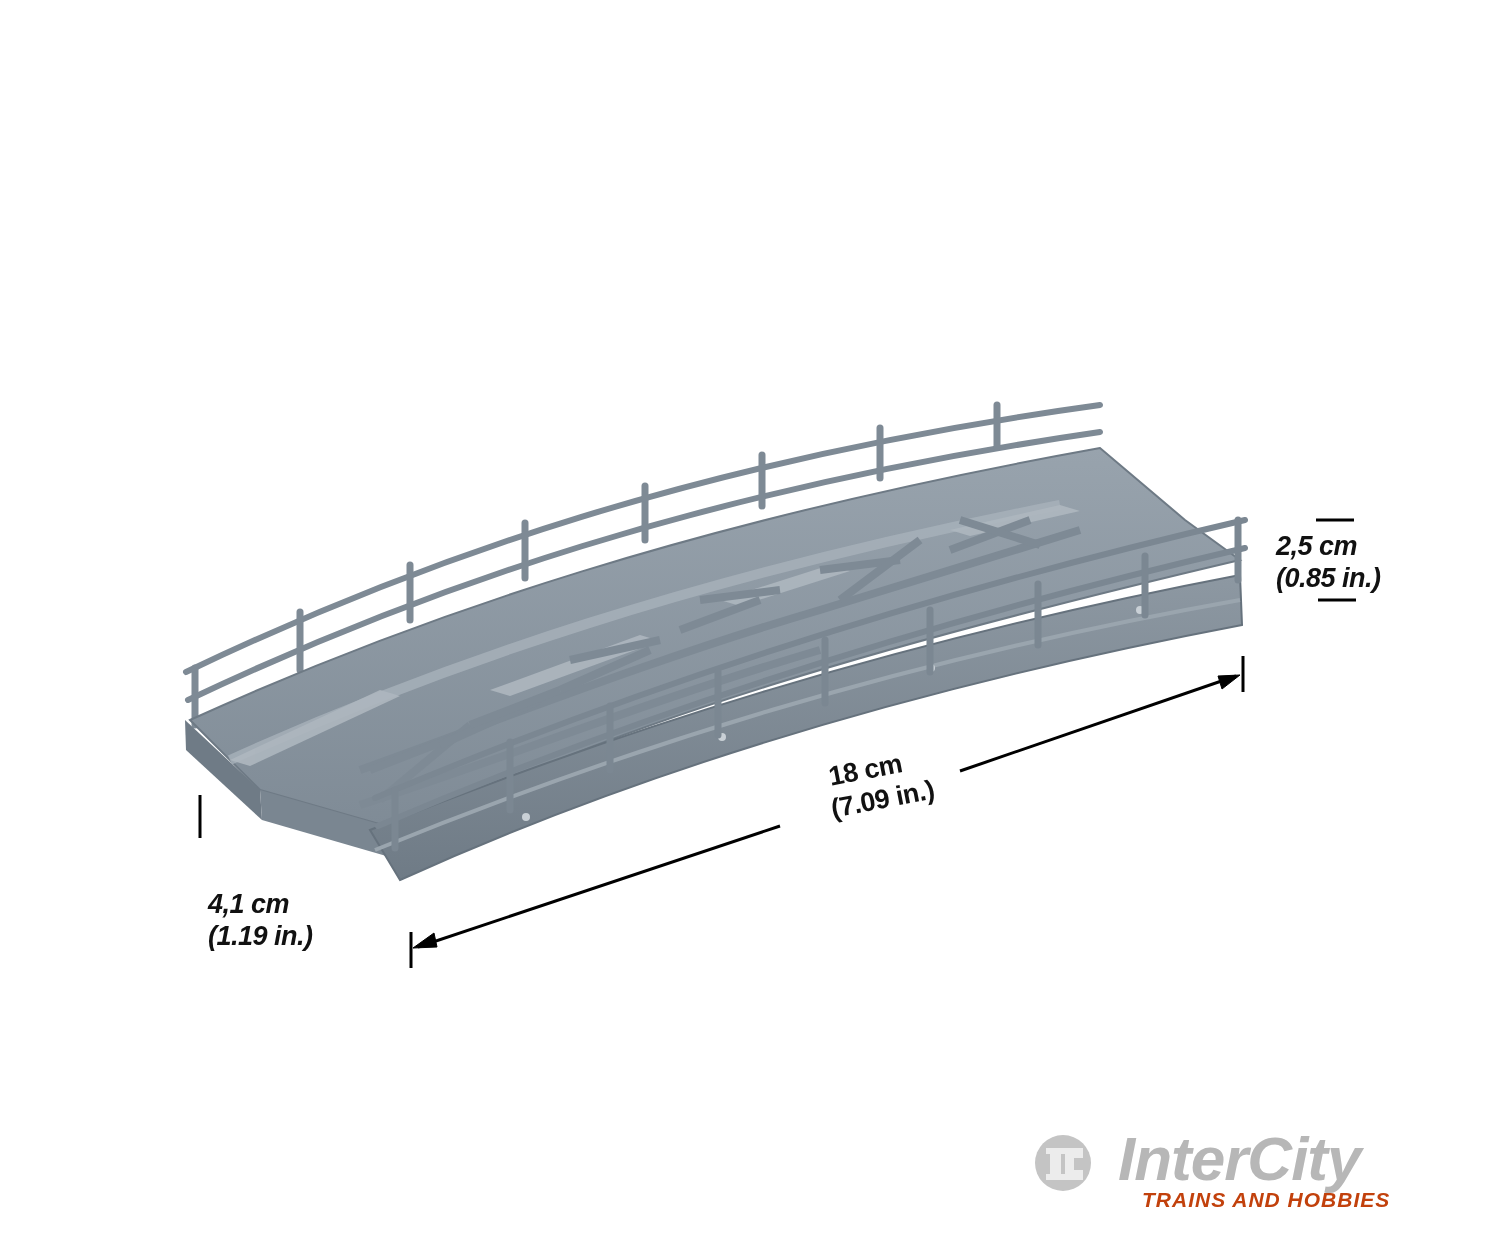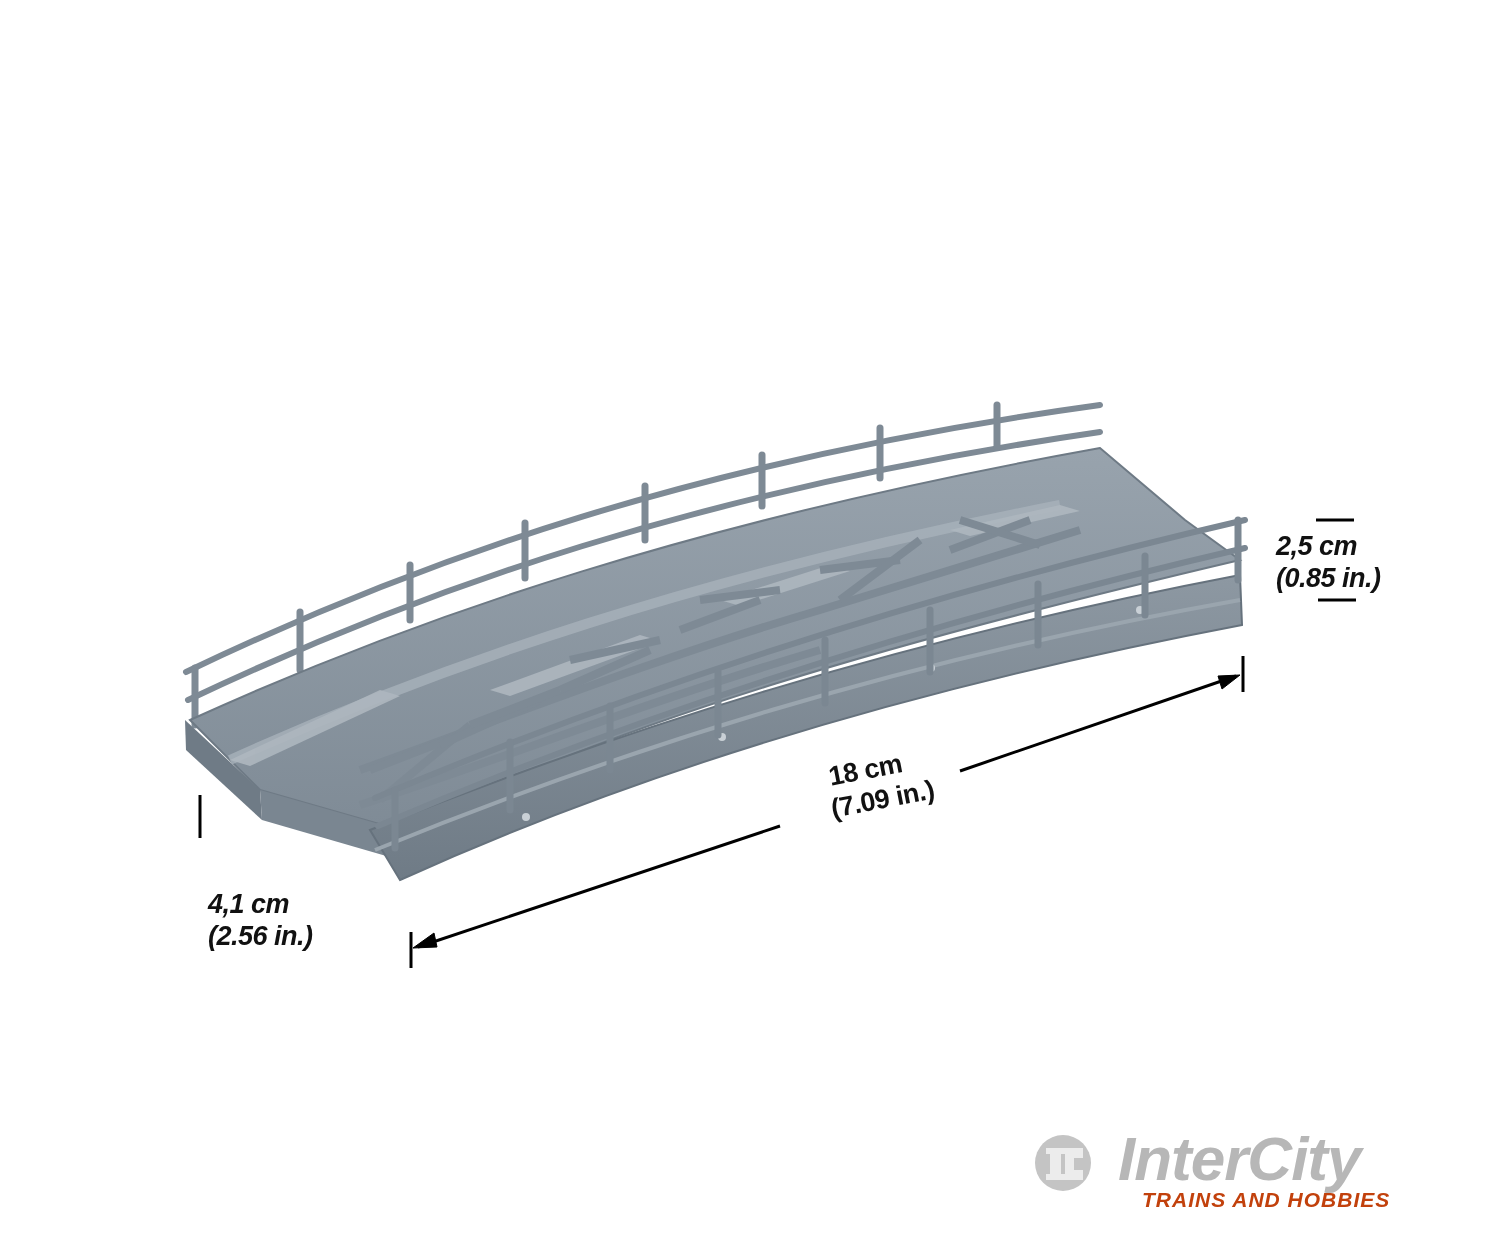--- a/index.html
+++ b/index.html
@@ -137,21 +137,21 @@
     <span>(0.85 in.)</span>
   </div>
 
   <div class="dim-label" style="left:822px; top:762px; transform: rotate(-11deg); transform-origin: left top; font-style: normal;">
     <span style="padding-left:4px">18 cm</span>
     <span>(7.09 in.)</span>
   </div>
 
   <div class="dim-label" style="left:208px; top:888px;">
     <span>4,1 cm</span>
-    <span>(2.56 in.)</span>
+    <span>(1.19 in.)</span>
   </div>
 
   
   <div class="logo">
     <div class="logo-word">InterCity</div>
     <div class="logo-sub">TRAINS AND HOBBIES</div>
   </div>
 </div>
 
 </body></html>

